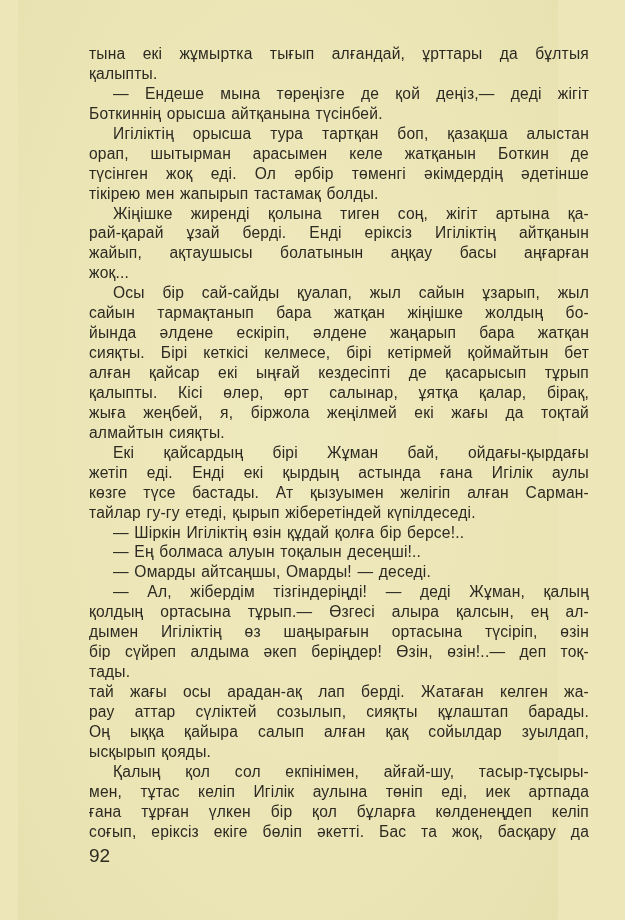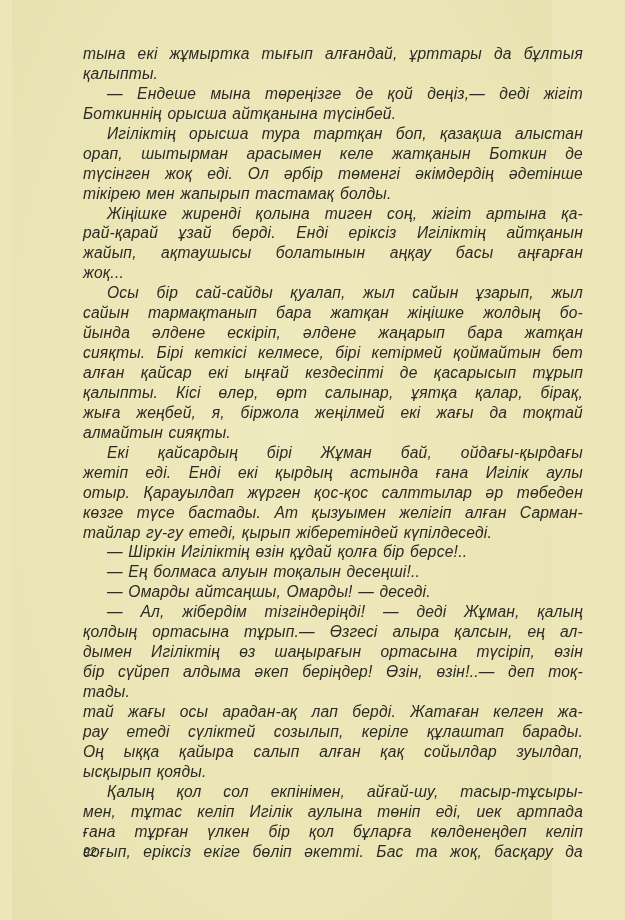--- a/index.html
+++ b/index.html
@@ -4,23 +4,22 @@
 <style>
   html, body { margin: 0; padding: 0; }
   body {
     width: 625px; height: 920px;
     background: #ede6b8;
     position: relative;
     overflow: hidden;
   }
   .page {
     position: absolute;
-    left: 12px; top: 0; width: 540px; height: 920px;
+    left: 18px; top: 0; width: 540px; height: 920px;
     background: radial-gradient(ellipse at 50% 45%, #efe9bf 0%, #ebe4b4 70%, #e6dfae 100%);
-    font-style: italic;
   }
   .text-block {
     position: absolute;
     left: 71px; top: 44px;
     width: 500px;
     font-family: "Liberation Sans", sans-serif;
     font-size: 15.6px;
     line-height: 19.95px;
     color: #2c2a22;
     text-align: justify;
@@ -33,21 +32,21 @@
     height: 19.95px;
     text-align: justify;
     text-align-last: justify;
   }
   .line.last { text-align-last: left; }
   .line.indent { padding-left: 24px; }
   .page-number {
     position: absolute;
     left: 71px; top: 845px;
     font-family: "Liberation Sans", sans-serif;
-    font-size: 12px;
+    font-size: 19px;
     color: #2c2a22;
   }
 </style>
 </head>
 <body>
 
 <div class="page">
   <div class="text-block" id="text-block">
       <span class="line">тына екі жұмыртка тығып алғандай, ұрттары да бұлтыя</span>
       <span class="line last">қалыпты.</span>
@@ -64,33 +63,32 @@
       <span class="line indent">Осы бір сай-сайды қуалап, жыл сайын ұзарып, жыл</span>
       <span class="line">сайын тармақтанып бара жатқан жіңішке жолдың бо-</span>
       <span class="line">йында әлдене ескіріп, әлдене жаңарып бара жатқан</span>
       <span class="line">сияқты. Бірі кеткісі келмесе, бірі кетірмей қоймайтын бет</span>
       <span class="line">алған қайсар екі ыңғай кездесіпті де қасарысып тұрып</span>
       <span class="line">қалыпты. Кісі өлер, өрт салынар, ұятқа қалар, бірақ,</span>
       <span class="line">жыға жеңбей, я, біржола жеңілмей екі жағы да тоқтай</span>
       <span class="line last">алмайтын сияқты.</span>
       <span class="line indent">Екі қайсардың бірі Жұман бай, ойдағы-қырдағы</span>
       <span class="line">жетіп еді. Енді екі қырдың астында ғана Игілік аулы</span>
-      <span class="line">отыр. Қарауылдап жүрген қос-қос салттылар әр төбеден</span>
       <span class="line">көзге түсе бастады. Ат қызуымен желігіп алған Сарман-</span>
       <span class="line last">тайлар гу-гу етеді, қырып жіберетіндей күпілдеседі.</span>
       <span class="line indent last">— Шіркін Игіліктің өзін құдай қолға бір берсе!..</span>
       <span class="line indent last">— Ең болмаса алуын тоқалын десеңші!..</span>
       <span class="line indent last">— Омарды айтсаңшы, Омарды! — деседі.</span>
       <span class="line indent">— Ал, жібердім тізгіндеріңді! — деді Жұман, қалың</span>
       <span class="line">қолдың ортасына тұрып.— Өзгесі алыра қалсын, ең ал-</span>
       <span class="line">дымен Игіліктің өз шаңырағын ортасына түсіріп, өзін</span>
       <span class="line">бір сүйреп алдыма әкеп беріңдер! Өзін, өзін!..— деп тоқ-</span>
       <span class="line last">тады.</span>
       <span class="line">тай жағы осы арадан-ақ лап берді. Жатаған келген жа-</span>
-      <span class="line">рау етеді сүліктей созылып, керіле құлаштап барады.</span>
+      <span class="line">рау аттар сүліктей созылып, сияқты құлаштап барады.</span>
       <span class="line">Оң ыққа қайыра салып алған қақ сойылдар зуылдап,</span>
       <span class="line last">ысқырып қояды.</span>
       <span class="line indent">Қалың қол сол екпінімен, айғай-шу, тасыр-тұсыры-</span>
       <span class="line">мен, тұтас келіп Игілік аулына төніп еді, иек артпада</span>
       <span class="line">ғана тұрған үлкен бір қол бұларға көлденеңдеп келіп</span>
       <span class="line">соғып, еріксіз екіге бөліп әкетті. Бас та жоқ, басқару да</span>
     </div>
   <div class="page-number">92</div>
 </div>
 

